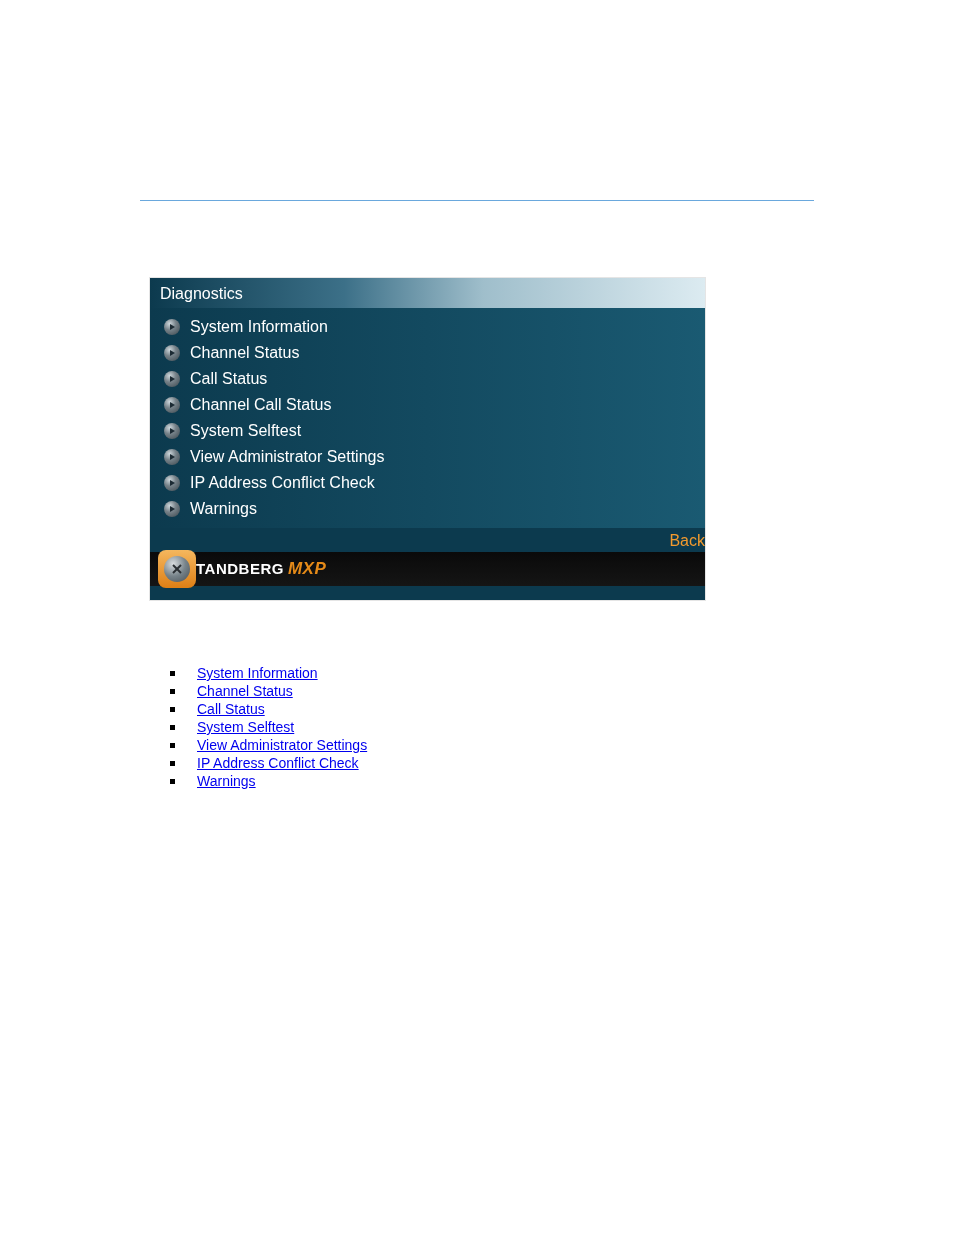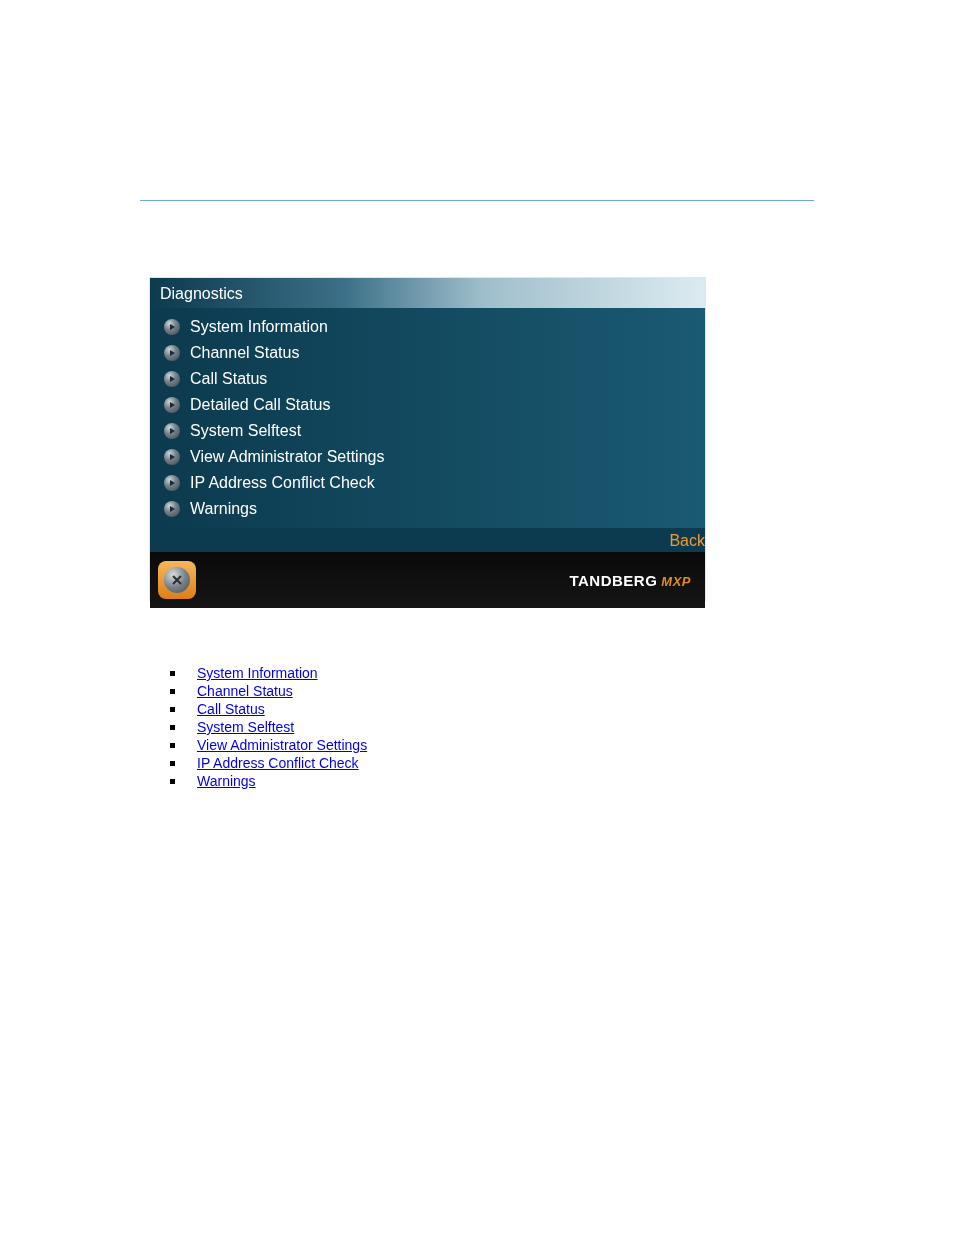--- a/index.html
+++ b/index.html
@@ -73,26 +73,26 @@
   }
   .bullet-icon svg { display:block; }
 
   .back-label {
     color: #f39a2e;
     font-size: 16px;
     padding: 4px 0 2px 8px;
     text-align: right;
   }
   .back-row {
-    height: 56px;
+    height: 34px;
     background: linear-gradient(to bottom, #0a0a0a 0%, #151515 100%);
     display: flex;
     align-items: center;
-    justify-content: space-between;
-    padding: 0 14px 0 8px;
+    justify-content: flex-start;
+    padding: 0 31px 0 8px;
   }
   .back-button {
     width: 38px;
     height: 38px;
     border-radius: 8px;
     background: linear-gradient(to bottom, #f5b75e 0%, #de7f15 100%);
     display: flex;
     align-items: center;
     justify-content: center;
   }
@@ -113,21 +113,21 @@
     font-size: 15px;
     letter-spacing: 0.5px;
     display: flex;
     align-items: baseline;
     gap: 4px;
   }
   .brand-sub {
     color: #e58a18;
     font-style: italic;
     font-weight: 700;
-    font-size: 13px;
+    font-size: 17px;
   }
 
   
   .links-block {
     position: absolute;
     left: 170px;
     top: 664px;
     font-size: 14px;
     font-family: Arial, Helvetica, sans-serif;
   }
@@ -187,21 +187,21 @@
         </span>
         <span>Call Status</span>
       </div>
 
       <div class="menu-item">
         <span class="bullet-icon">
           <svg width="8" height="8" viewBox="0 0 8 8">
               <polygon points="2,1 7,4 2,7" fill="#1b2a33"></polygon>
             </svg>
         </span>
-        <span>Detailed Call Status</span>
+        <span>Channel Call Status</span>
       </div>
 
       <div class="menu-item">
         <span class="bullet-icon">
           <svg width="8" height="8" viewBox="0 0 8 8">
               <polygon points="2,1 7,4 2,7" fill="#1b2a33"></polygon>
             </svg>
         </span>
         <span>System Selftest</span>
       </div>

